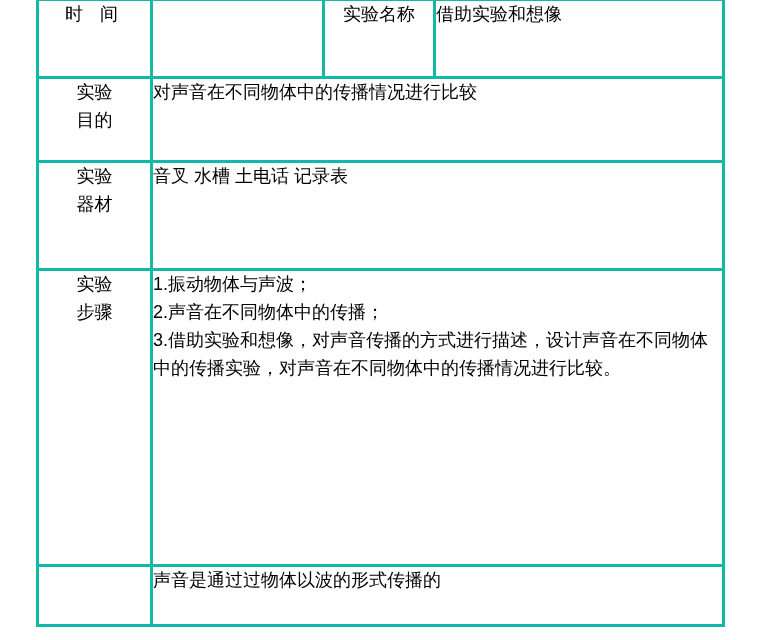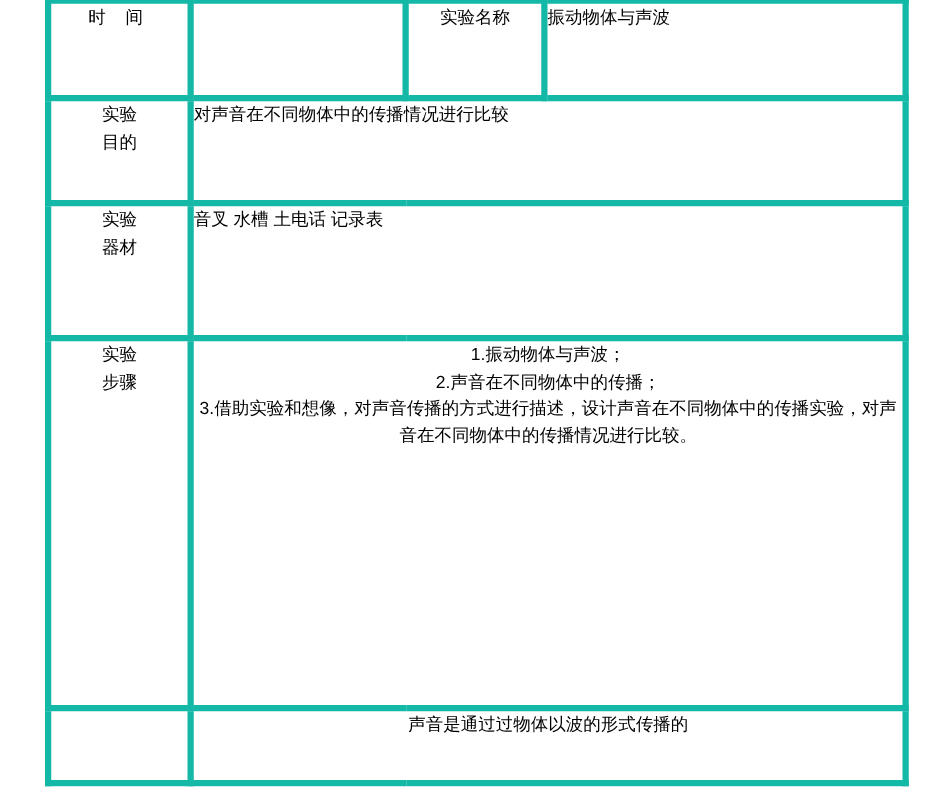--- a/index.html
+++ b/index.html
@@ -22,24 +22,24 @@
   }
   table.exp-table {
     position: absolute;
     left: 36px;
     top: -2px;
     width: 686px;
     border-collapse: collapse;
     table-layout: fixed;
   }
   table.exp-table td {
-    border: 5px solid #14b8a6;
+    border: 3px solid #14b8a6;
     vertical-align: top;
     padding: 0;
-    font-size: 14px;
+    font-size: 18px;
     line-height: 1.55;
   }
   .content-cell {
     padding: 8px 8px 6px 8px;
     font-size: 15px;
     line-height: 1.6;
     white-space: pre-line;
   }
   .time-label {
     text-align: center;
@@ -55,27 +55,26 @@
   }
   .name-value {
     padding: 8px 8px 6px 8px;
     font-size: 15px;
     vertical-align: top;
   }
   .row-header { height: 78px; }
   .row-purpose { height: 84px; }
   .row-equipment { height: 108px; }
   .row-steps { height: 296px; }
-  .row-result { height: 60px; text-align: center; }
+  .row-result { height: 60px; }
   .steps-text {
     padding: 12px 10px 6px 8px;
     font-size: 15px;
     line-height: 1.62;
     white-space: pre-line;
-    text-align: center;
   }
   .steps-label {
     text-align: center;
     vertical-align: middle;
     font-size: 15px;
     white-space: pre-line;
     line-height: 1.7;
   }
   .purpose-label, .equip-label {
     text-align: center;
@@ -101,21 +100,21 @@
       <col style="width:114px">
       <col style="width:172px">
       <col style="width:111px">
       <col style="width:289px">
     </colgroup>
     <tbody>
       <tr class="row-header">
         <td class="time-label">时 间</td>
         <td></td>
         <td class="name-label">实验名称</td>
-        <td class="name-value">振动物体与声波</td>
+        <td class="name-value">借助实验和想像</td>
       </tr>
       <tr class="row-purpose">
         <td class="purpose-label">实验
 目的</td>
         <td colspan="3" class="content-cell">对声音在不同物体中的传播情况进行比较</td>
       </tr>
       <tr class="row-equipment">
         <td class="equip-label">实验
 器材</td>
         <td colspan="3" class="content-cell">音叉 水槽 土电话 记录表</td>

